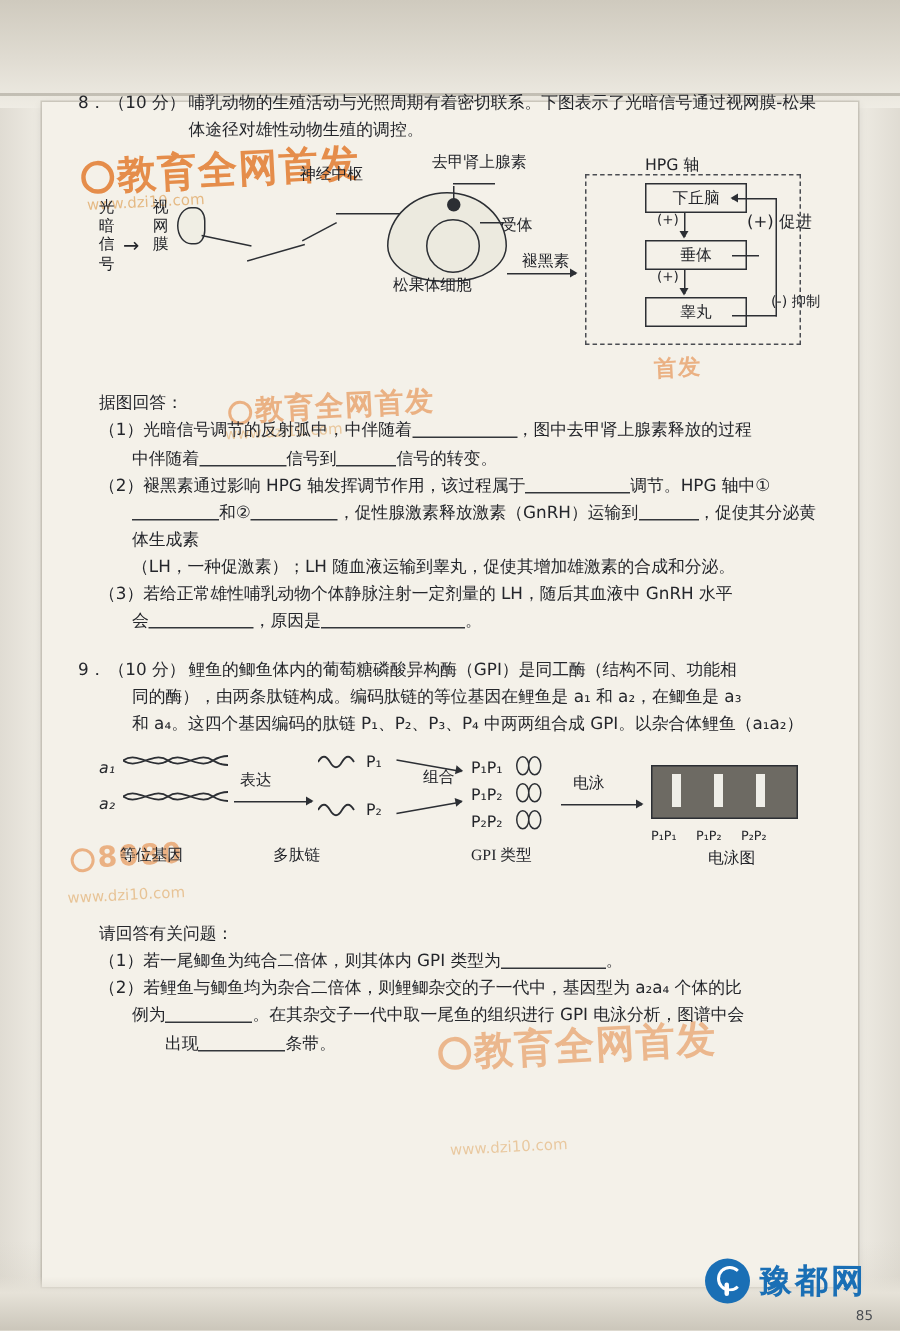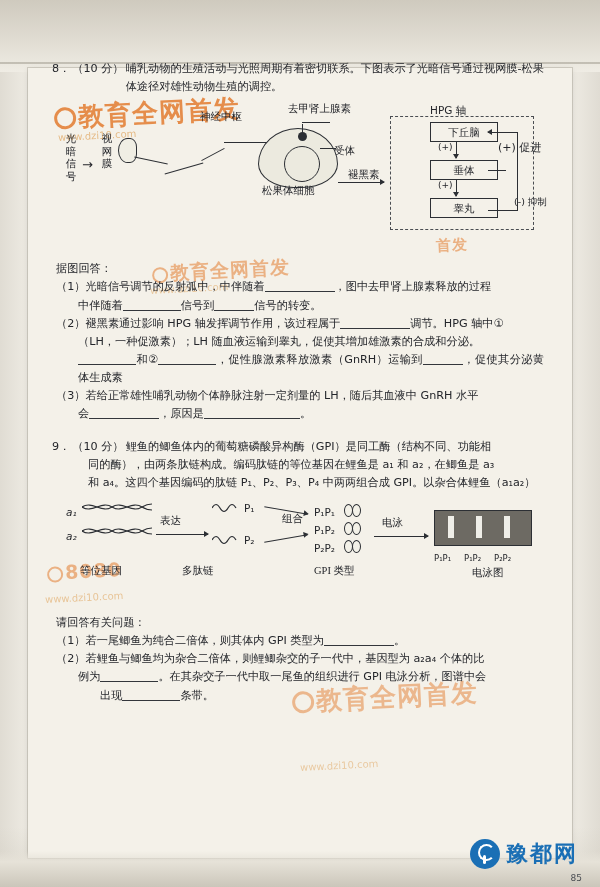--- a/index.html
+++ b/index.html
@@ -35,21 +35,21 @@
 
   .content{
     position:absolute;left:52px;top:60px;width:492px;
     color:#24262b;font-size:11.2px;line-height:1.62;
     text-align:justify;
   }
   .q{margin-bottom:4px;}
   .qhead{display:flex;gap:2px;}
   .qno{white-space:nowrap;}
   .qbody{flex:1;}
-  .item{margin-left:4px;}
+  .item{margin-left:14px;}
   .ind{padding-left:22px;text-indent:-22px;}
   .ind2{padding-left:22px;}
   .blank{display:inline-block;border-bottom:1px solid #33363b;min-width:58px;height:11px;vertical-align:-2px;}
   .blank.s{min-width:40px;}
   .blank.m{min-width:70px;}
   .blank.l{min-width:96px;}
 
   
   .fig1{position:relative;height:150px;margin:6px 0 8px 0;}
   .f1 .lbl{position:absolute;font-size:10.5px;color:#23252a;line-height:1.18;white-space:nowrap;}
@@ -186,24 +186,24 @@
     <div class="item ind">
       <span>（1）</span><span>光暗信号调节的反射弧中，中伴随着</span><span class="blank m"></span><span>，图中去甲肾上腺素释放的过程</span>
     </div>
     <div class="item ind2">
       <span>中伴随着</span><span class="blank"></span><span>信号到</span><span class="blank s"></span><span>信号的转变。</span>
     </div>
 
     <div class="item ind">
       <span>（2）</span><span>褪黑素通过影响 HPG 轴发挥调节作用，该过程属于</span><span class="blank m"></span><span>调节。HPG 轴中①</span>
     </div>
-    <div class="item ind2">（LH，一种促激素）；LH 随血液运输到睾丸，促使其增加雄激素的合成和分泌。</div>
     <div class="item ind2">
       <span class="blank"></span><span>和②</span><span class="blank"></span><span>，促性腺激素释放激素（GnRH）运输到</span><span class="blank s"></span><span>，促使其分泌黄体生成素</span>
     </div>
+    <div class="item ind2">（LH，一种促激素）；LH 随血液运输到睾丸，促使其增加雄激素的合成和分泌。</div>
 
     <div class="item ind">
       <span>（3）</span><span>若给正常雄性哺乳动物个体静脉注射一定剂量的 LH，随后其血液中 GnRH 水平</span>
     </div>
     <div class="item ind2">
       <span>会</span><span class="blank m"></span><span>，原因是</span><span class="blank l"></span><span>。</span>
     </div>
 
     <div class="q" style="margin-top:14px;">
       <div class="qhead">

